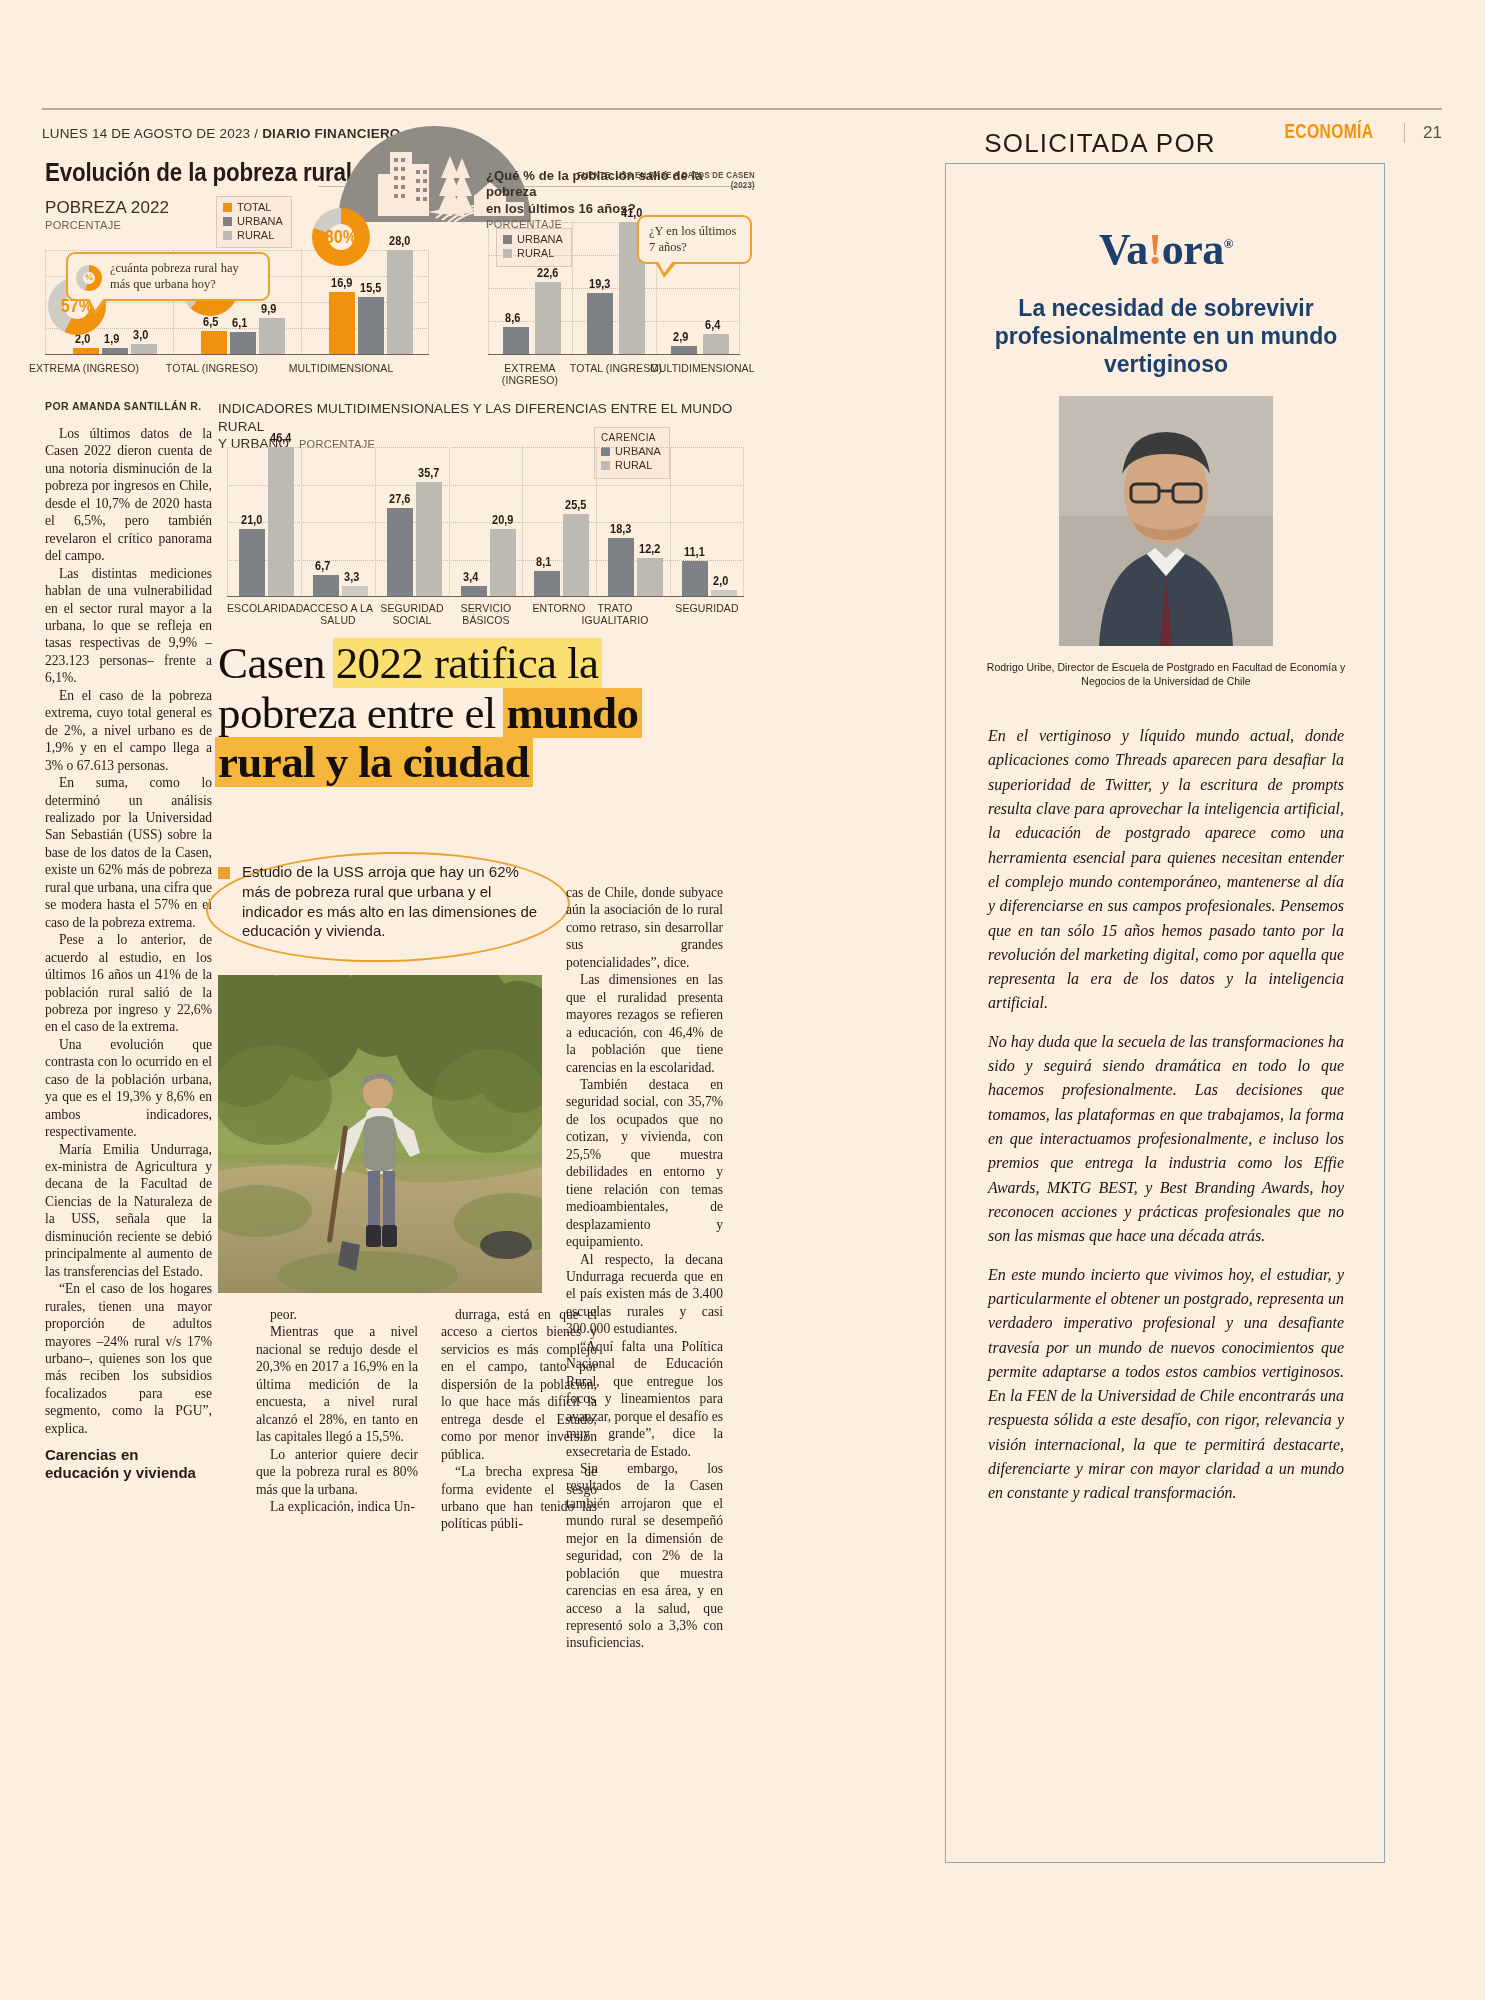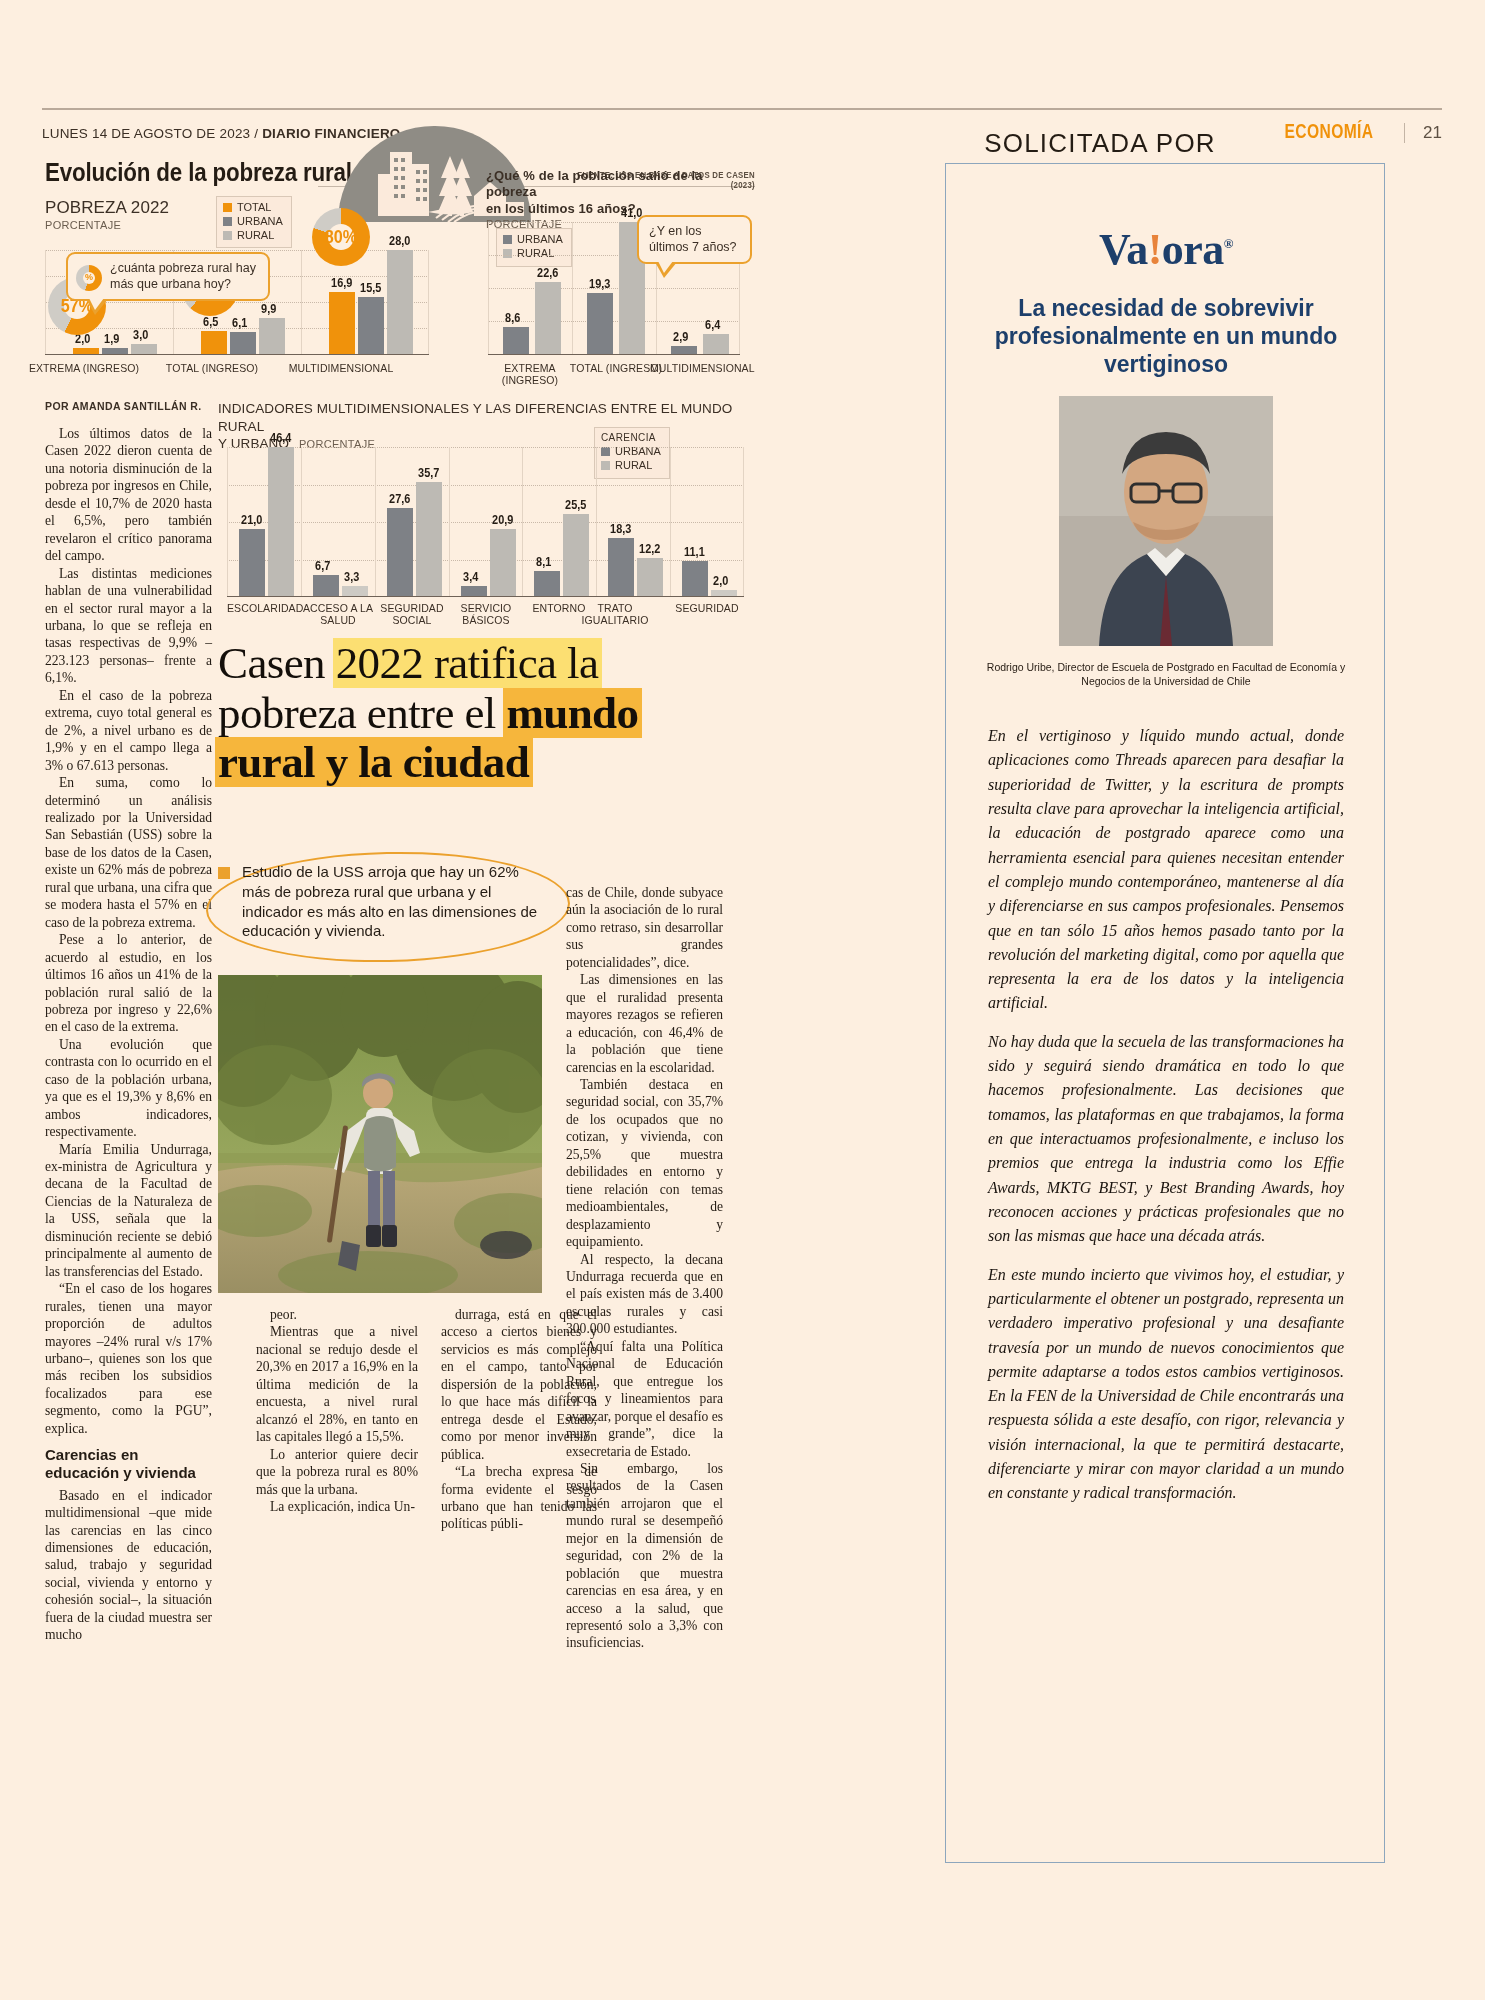--- a/index.html
+++ b/index.html
@@ -84,20 +84,21 @@
   }
   .donut .hole span {
     font-size:19px; font-weight:bold; color:#f0920b;
     transform:scaleX(.85);
   }
 
   .callout {
     position:absolute; background:#fdefe0; border:2px solid #eba12d;
     border-radius:9px; padding:7px 10px; font-size:12.5px; color:#3b2f25;
     line-height:1.25;
+    font-family:Liberation Serif, serif;
   }
   .callout .tail {
     position:absolute; width:0; height:0;
     border-left:9px solid transparent; border-right:13px solid transparent;
     border-top:16px solid #eba12d;
   }
   .callout .tail:after {
     content:""; position:absolute; left:-6px; top:-17px;
     border-left:6px solid transparent; border-right:9px solid transparent;
     border-top:12px solid #fdefe0;
@@ -467,21 +468,20 @@
   <div class="col" style="left:45px; top:425px; width:167px; height:1475px;">
     <p class="first">Los últimos datos de la Casen 2022 dieron cuenta de una notoria disminución de la pobreza por ingresos en Chile, desde el 10,7% de 2020 hasta el 6,5%, pero también revelaron el crítico panorama del campo.</p>
     <p>Las distintas mediciones hablan de una vulnerabilidad en el sector rural mayor a la urbana, lo que se refleja en tasas respectivas de 9,9% –223.123 personas– frente a 6,1%.</p>
     <p>En el caso de la pobreza extrema, cuyo total general es de 2%, a nivel urbano es de 1,9% y en el campo llega a 3% o 67.613 personas.</p>
     <p>En suma, como lo determinó un análisis realizado por la Universidad San Sebastián (USS) sobre la base de los datos de la Casen, existe un 62% más de pobreza rural que urbana, una cifra que se modera hasta el 57% en el caso de la pobreza extrema.</p>
     <p>Pese a lo anterior, de acuerdo al estudio, en los últimos 16 años un 41% de la población rural salió de la pobreza por ingreso y 22,6% en el caso de la extrema.</p>
     <p>Una evolución que contrasta con lo ocurrido en el caso de la población urbana, ya que es el 19,3% y 8,6% en ambos indicadores, respectivamente.</p>
     <p>María Emilia Undurraga, ex-ministra de Agricultura y decana de la Facultad de Ciencias de la Naturaleza de la USS, señala que la disminución reciente se debió principalmente al aumento de las transferencias del Estado.</p>
     <p>“En el caso de los hogares rurales, tienen una mayor proporción de adultos mayores –24% rural v/s 17% urbano–, quienes son los que más reciben los subsidios focalizados para ese segmento, como la PGU”, explica.</p>
     <div class="subhead">Carencias en educación y vivienda</div>
-    <p>Basado en el indicador multidimensional –que mide las carencias en las cinco dimensiones de educación, salud, trabajo y seguridad social, vivienda y entorno y cohesión social–, la situación fuera de la ciudad muestra ser mucho</p>
   </div>
 
   <div class="headline">
     <span class="hl-line"><span>Casen </span><span class="hl-y">2022 ratifica la</span></span>
     <span class="hl-line"><span>pobreza entre el </span><span class="hl-o">mundo</span></span>
     <span class="hl-line"><span class="hl-o">rural y la ciudad</span></span>
   </div>
 
   <div class="lead-oval"></div>
   <div class="lead-box">

